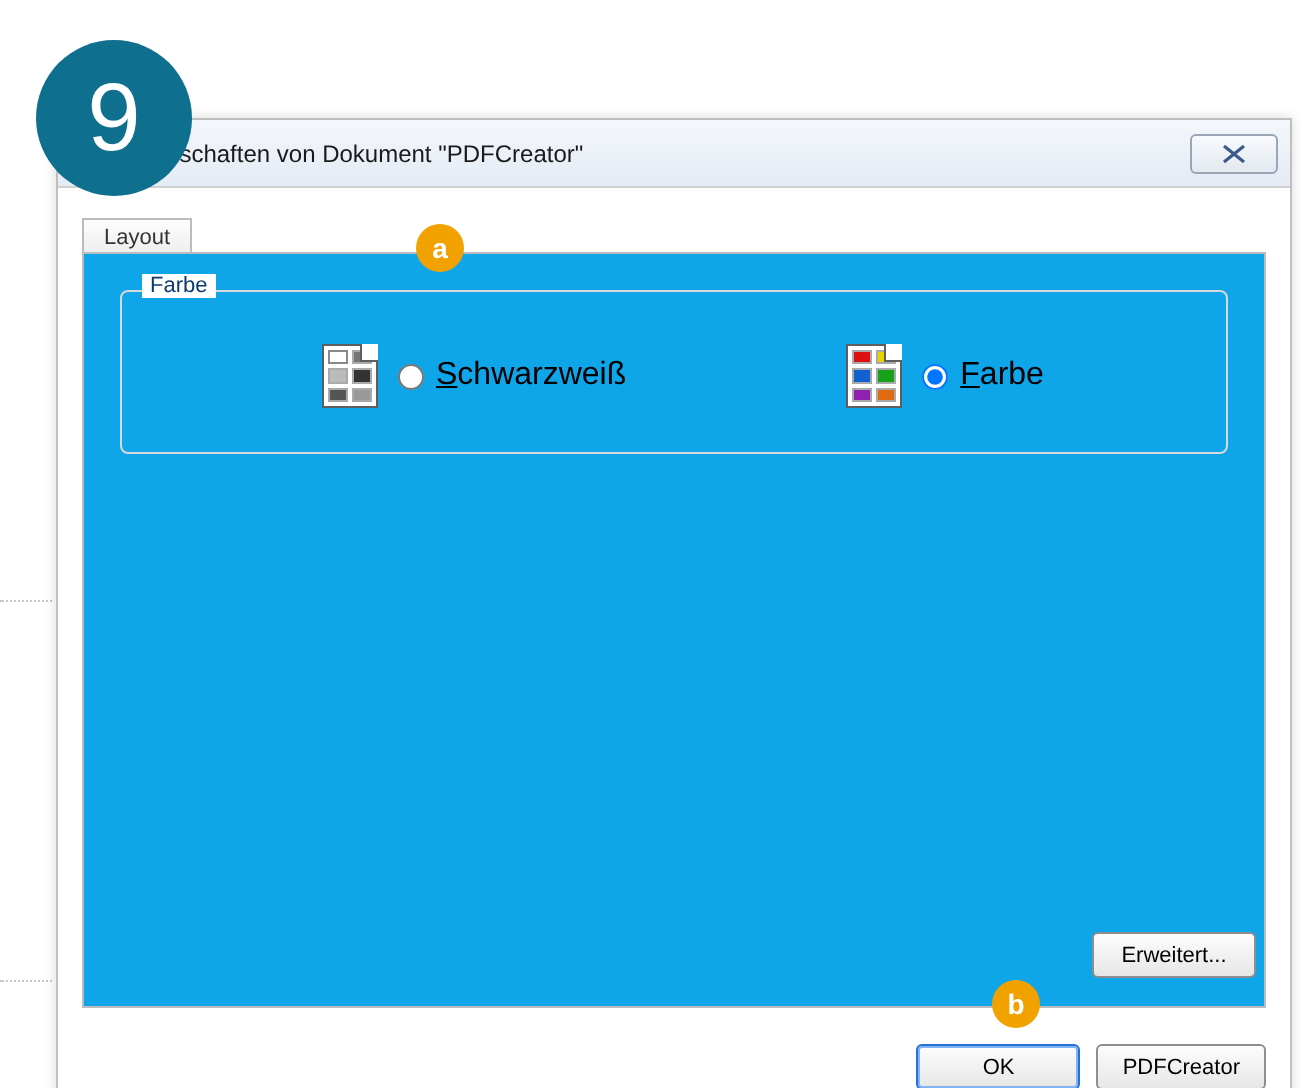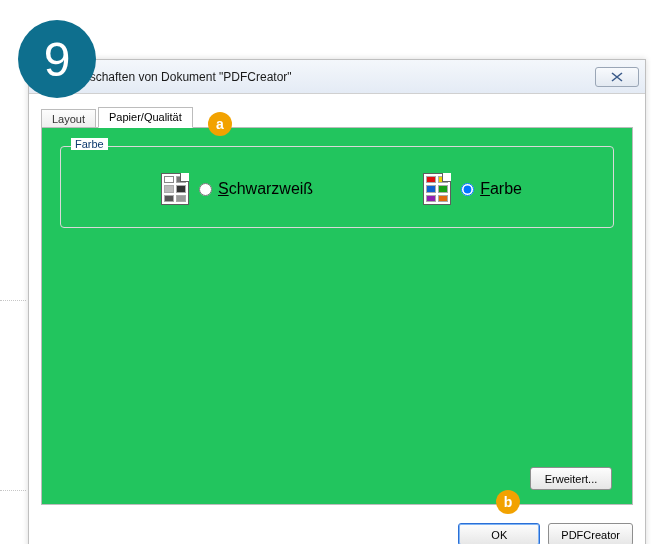--- a/index.html
+++ b/index.html
@@ -104,21 +104,21 @@
     color: #333;
   }
   .tab.active {
     background: #fff;
     border-bottom: 1px solid #fff;
     z-index: 2;
   }
 
   .tab-body {
     border: 1px solid #bcbcbc;
-    background: #22c55e;
+    background: #0ea5e9;
     padding: 18px 18px 14px 18px;
     min-height: 378px;
     position: relative;
   }
 
   
   .groupbox {
     border: 1px solid #d9d9d9;
     border-radius: 4px;
     padding: 26px 20px 22px 20px;
@@ -188,21 +188,21 @@
   .sw { background:#fff; border:1px solid #aaa; }
   .bw .c1{background:#fff;border:1px solid #888;} .bw .c2{background:#777;}
   .bw .c3{background:#bbb;} .bw .c4{background:#333;}
   .bw .c5{background:#555;} .bw .c6{background:#999;}
   .col .c1{background:#d11;} .col .c2{background:#e7d100;}
   .col .c3{background:#1060d0;} .col .c4{background:#18a018;}
   .col .c5{background:#9020b0;} .col .c6{background:#e06a10;}
 
   .adv-btn-row {
     position: absolute;
-    right: 20px;
+    right: 4px;
     bottom: 14px;
   }
 
   .btn {
     min-width: 82px;
     height: 23px;
     border: 1px solid #8e8e8e;
     border-radius: 3px;
     background: linear-gradient(#fdfdfd,#e6e6e6);
     font-size: 11px;
@@ -270,21 +270,20 @@
     <div class="close-btn">
       <svg viewBox="0 0 12 10">
         <path d="M1 1 L11 9 M11 1 L1 9" stroke="#3a5a8a" stroke-width="1.6" fill="none"></path>
       </svg>
     </div>
   </div>
 
   <div class="client">
     <div class="tabs">
       <div class="tab inactive">Layout</div>
-      <div class="tab active">Papier/Qualität</div>
     </div>
 
     <div class="tab-body">
 
       <div class="groupbox">
         <div class="group-title">Farbe</div>
 
         <div class="opts">
 
           <div class="opt">

